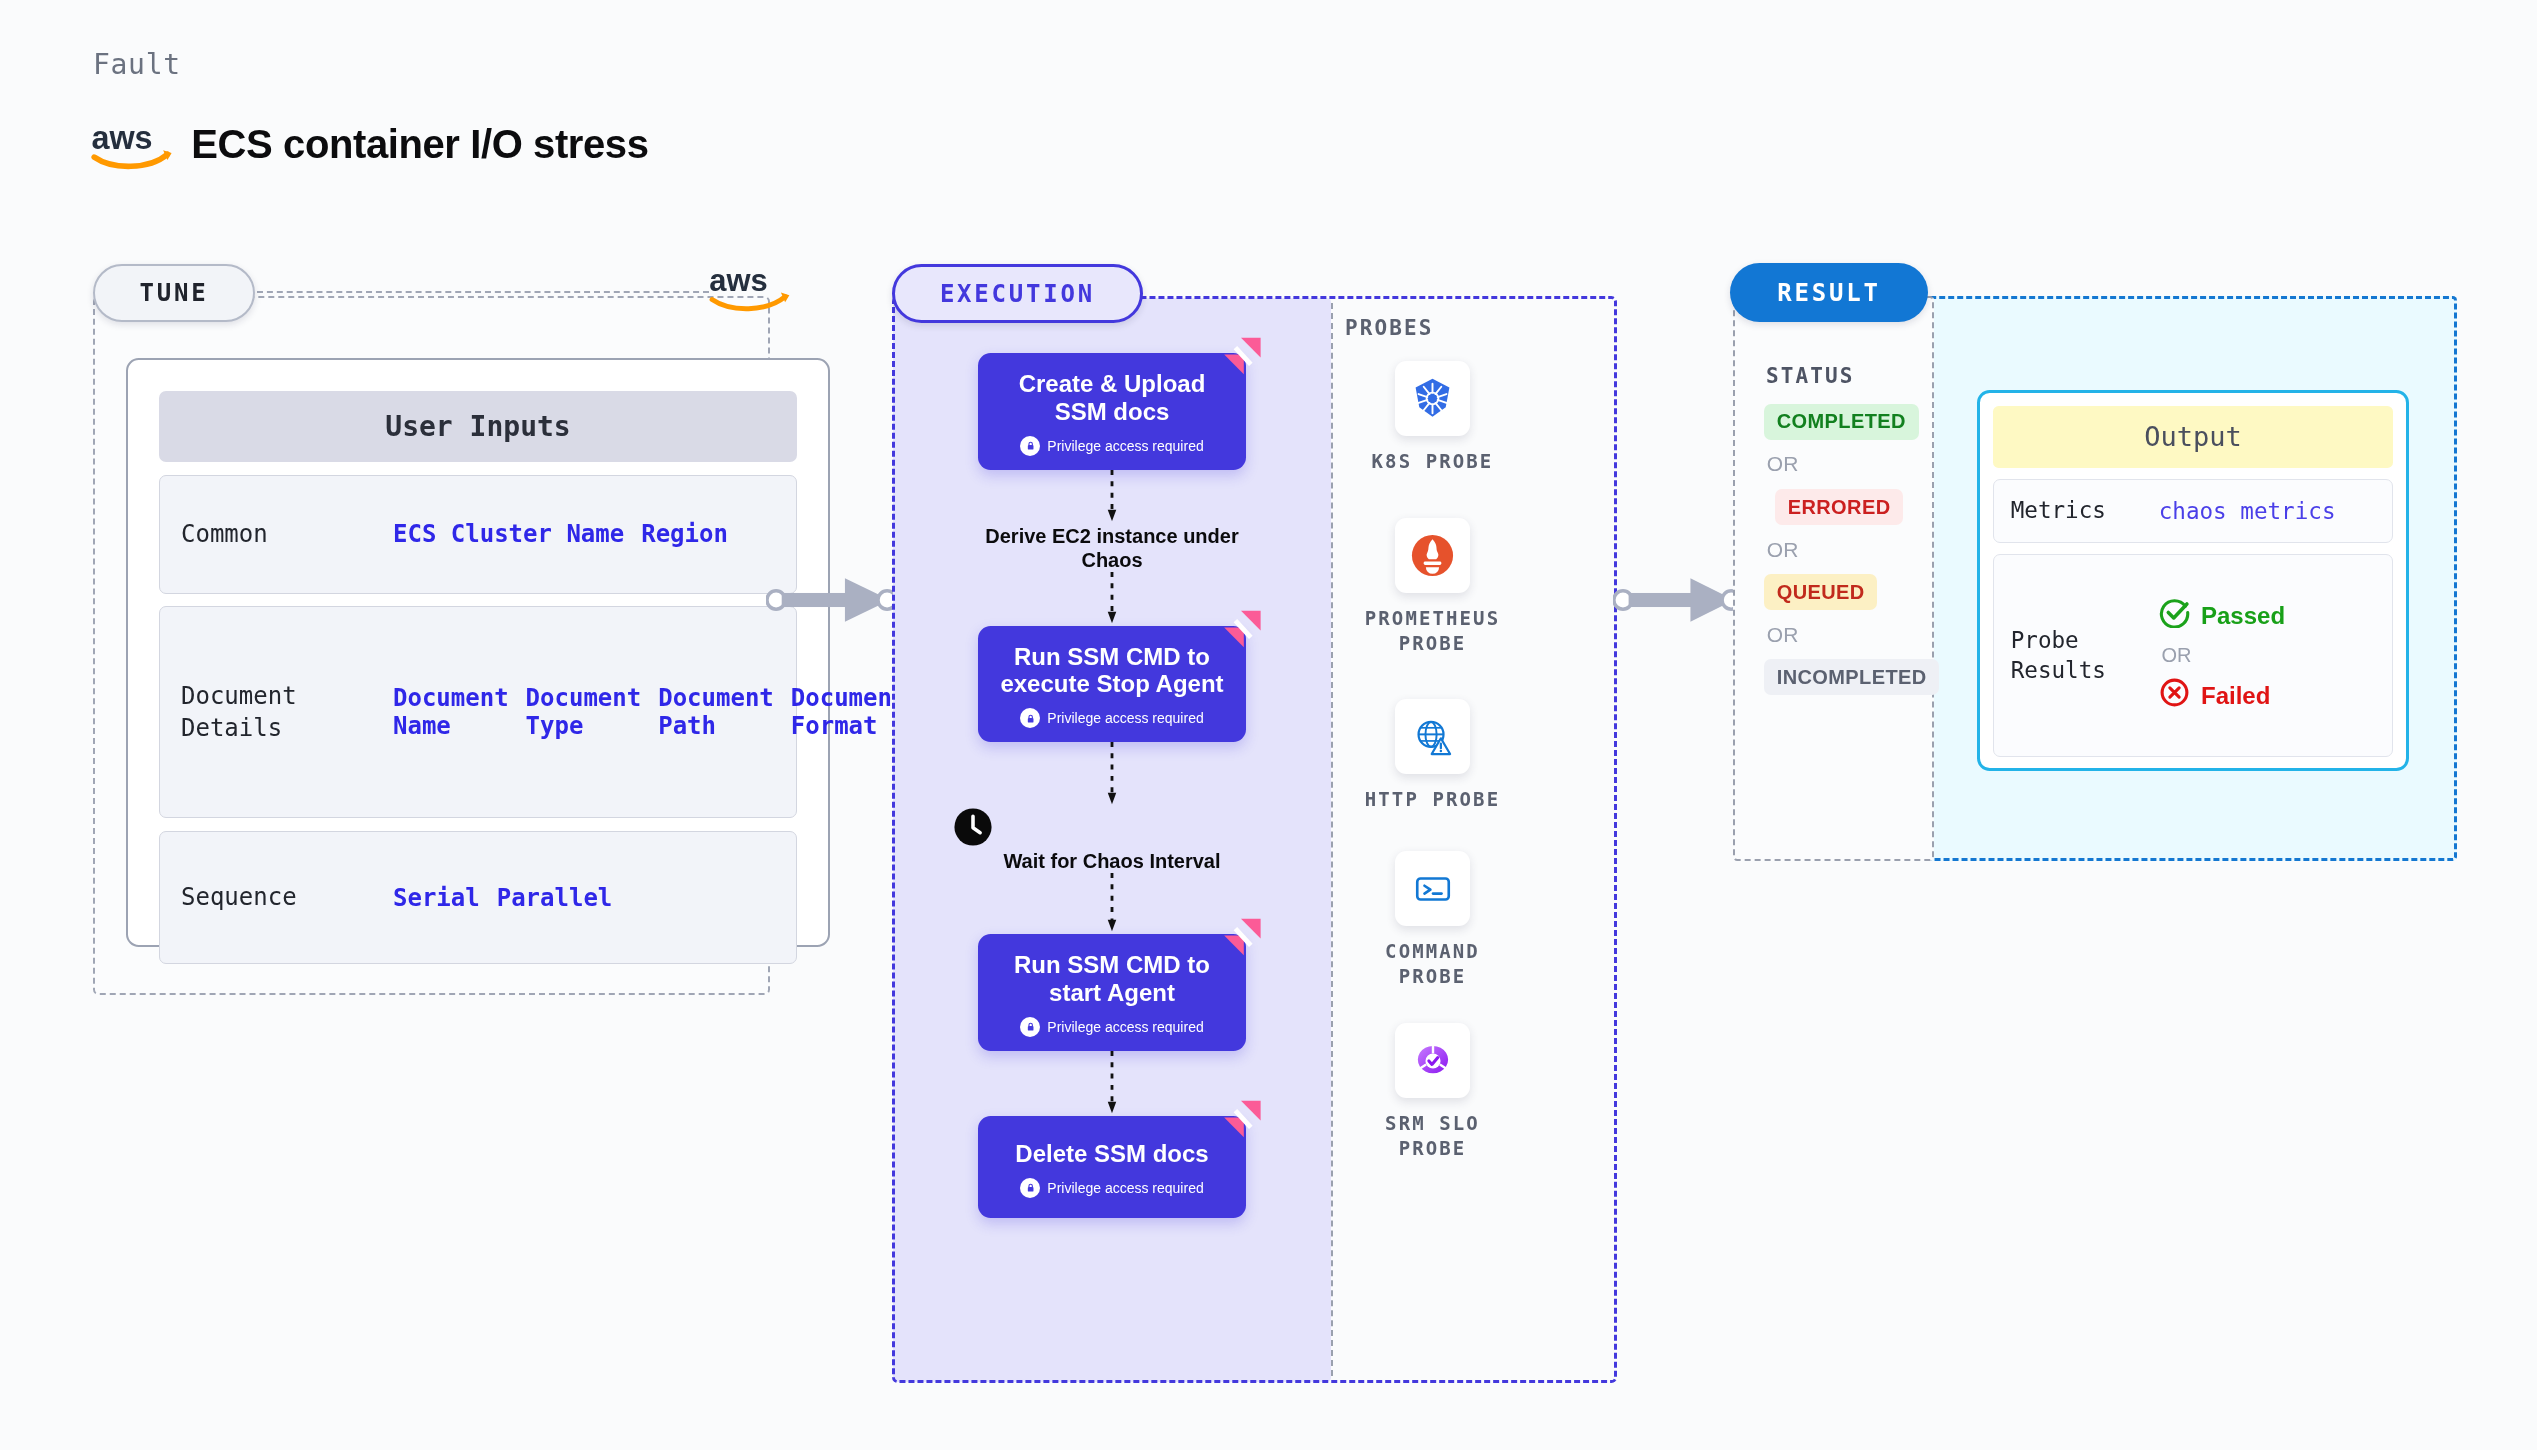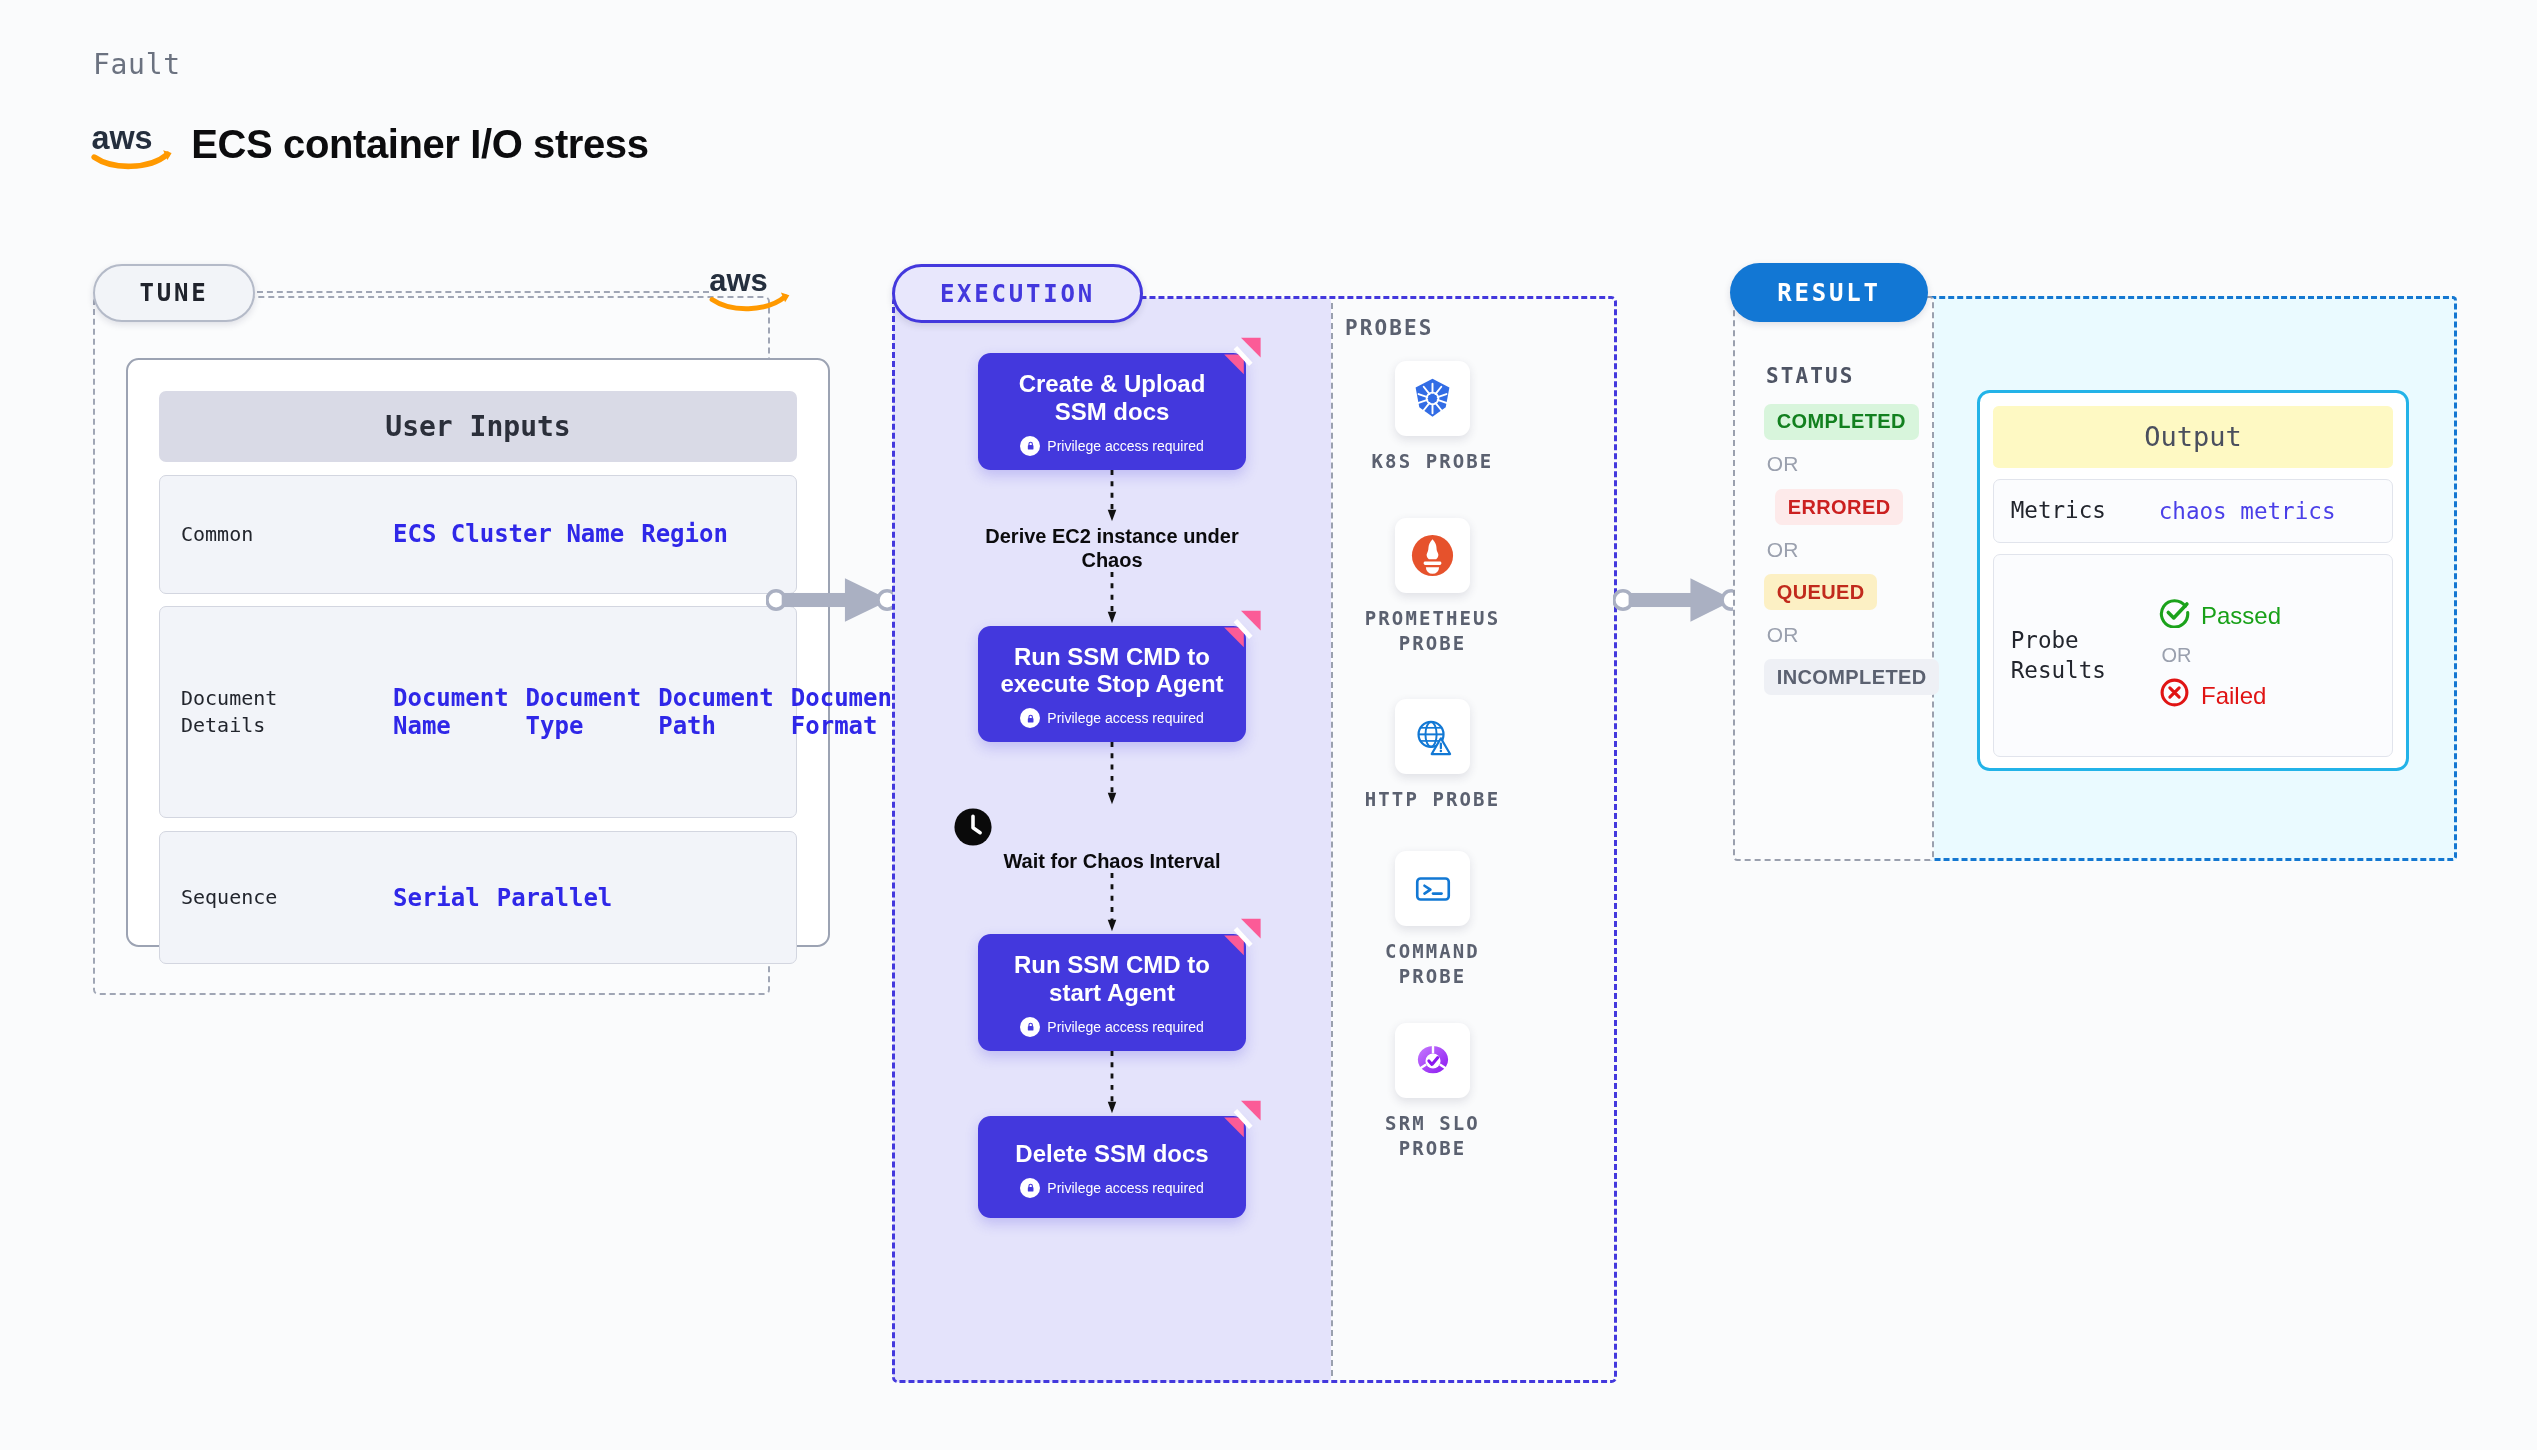--- a/index.html
+++ b/index.html
@@ -67,21 +67,21 @@
     font-size: 28px; color: #2b2f3a; font-weight: bold;
   }
   .in-row {
     margin-top: 12.7px; background: #f2f4f9;
     border: 1.4px solid #d3d6e0; border-radius: 7px;
     display: flex; align-items: center; padding: 15.5px 21px;
   }
   .in-label {
     width: 212px; flex: none;
     font-family: "DejaVu Sans Mono", monospace;
-    font-size: 20px; color: #22252d; line-height: 1.35;
+    font-size: 24px; color: #22252d; line-height: 1.35;
   }
   .in-values {
     display: flex; flex-direction: row; gap: 17px;
     font-family: "DejaVu Sans Mono", monospace;
     font-size: 24px; color: #2f27e8; font-weight: bold;
   }
   #row-common { height: 119px; }
   #row-doc { height: 212px; }
   #row-seq { height: 133px; }
 
@@ -203,21 +203,21 @@
     width: 148px; flex: none;
     font-family: "DejaVu Sans Mono", monospace;
     font-size: 22.6px; color: #22252d; line-height: 1.3;
   }
   .out-val-metrics {
     font-family: "DejaVu Sans Mono", monospace;
     font-size: 22.6px; color: #4a3fe8;
   }
   #out-row-metrics { height: 64px; }
   #out-row-probe { height: 203px; }
-  .pr-line { display: flex; align-items: center; gap: 11.3px; font-size: 24px; font-weight: normal; }
+  .pr-line { display: flex; align-items: center; gap: 11.3px; font-size: 24px; font-weight: bold; }
   .pr-or { color: #9aa0ae; font-size: 20px; margin: 10px 0 10px 2.8px; font-weight: normal; }
 
   
   .conn { position: absolute; }
 </style>
 </head>
 <body>
 
 <div class="page">
 

